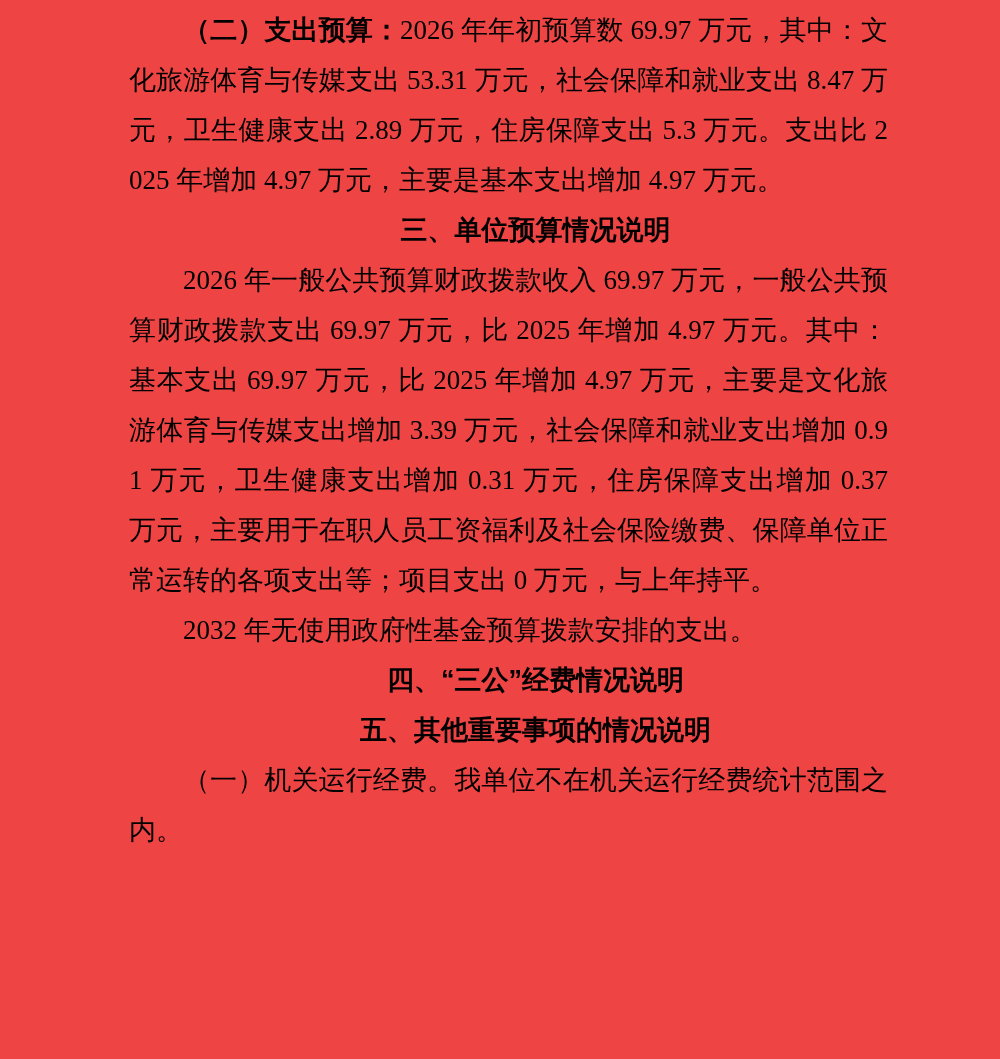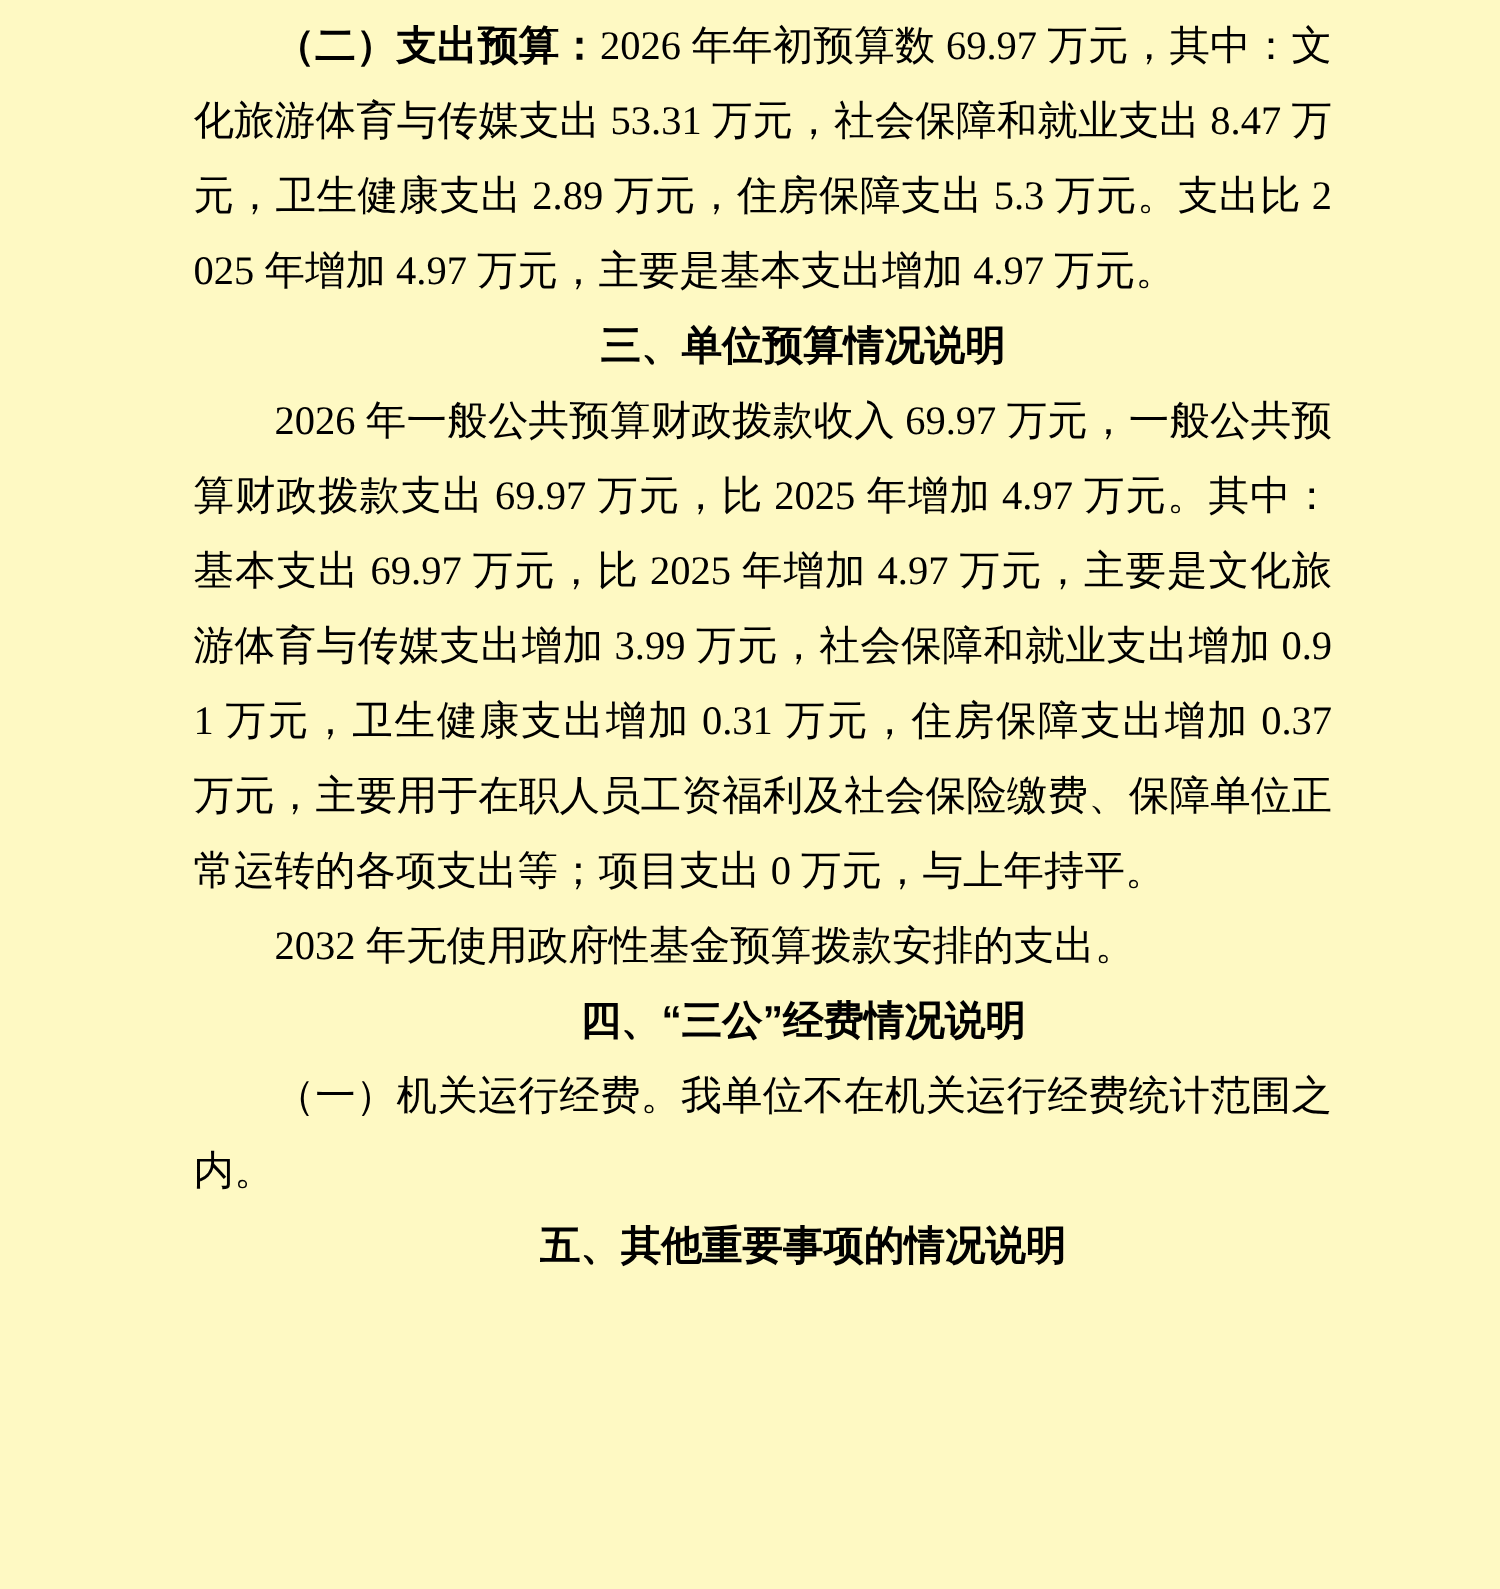--- a/index.html
+++ b/index.html
@@ -4,21 +4,21 @@
 <style>
   * { box-sizing: border-box; }
   html, body {
     margin: 0;
     padding: 0;
     background: #ffffff;
   }
   .page {
     width: 1000px;
     height: 1059px;
-    background: #fef9c3;
+    background: #ef4444;
     color: #000000;
     padding: 5px 112px 0 129px;
     overflow: hidden;
     font-family: "Liberation Serif", "DejaVu Serif", serif;
   }
   .para {
     margin: 0;
     font-size: 27px;
     line-height: 50px;
     text-align: justify;
@@ -36,24 +36,24 @@
 </style>
 </head>
 <body>
 
 <div class="page">
 
   <p class="para body"><span class="lead-label">（二）支出预算：</span><span>2026 年年初预算数 69.97 万元，其中：文化旅游体育与传媒支出 53.31 万元，社会保障和就业支出 8.47 万元，卫生健康支出 2.89 万元，住房保障支出 5.3 万元。支出比 2025 年增加 4.97 万元，主要是基本支出增加 4.97 万元。</span></p>
 
   <p class="para heading">三、单位预算情况说明</p>
 
-  <p class="para body">2026 年一般公共预算财政拨款收入 69.97 万元，一般公共预算财政拨款支出 69.97 万元，比 2025 年增加 4.97 万元。其中：基本支出 69.97 万元，比 2025 年增加 4.97 万元，主要是文化旅游体育与传媒支出增加 3.99 万元，社会保障和就业支出增加 0.91 万元，卫生健康支出增加 0.31 万元，住房保障支出增加 0.37 万元，主要用于在职人员工资福利及社会保险缴费、保障单位正常运转的各项支出等；项目支出 0 万元，与上年持平。</p>
+  <p class="para body">2026 年一般公共预算财政拨款收入 69.97 万元，一般公共预算财政拨款支出 69.97 万元，比 2025 年增加 4.97 万元。其中：基本支出 69.97 万元，比 2025 年增加 4.97 万元，主要是文化旅游体育与传媒支出增加 3.39 万元，社会保障和就业支出增加 0.91 万元，卫生健康支出增加 0.31 万元，住房保障支出增加 0.37 万元，主要用于在职人员工资福利及社会保险缴费、保障单位正常运转的各项支出等；项目支出 0 万元，与上年持平。</p>
 
   <p class="para body">2032 年无使用政府性基金预算拨款安排的支出。</p>
 
   <p class="para heading">四、“三公”经费情况说明</p>
 
 
+  <p class="para heading">五、其他重要事项的情况说明</p>
+
   <p class="para body">（一）机关运行经费。我单位不在机关运行经费统计范围之内。</p>
-
-  <p class="para heading">五、其他重要事项的情况说明</p>
 
 </div>
 
 </body></html>

